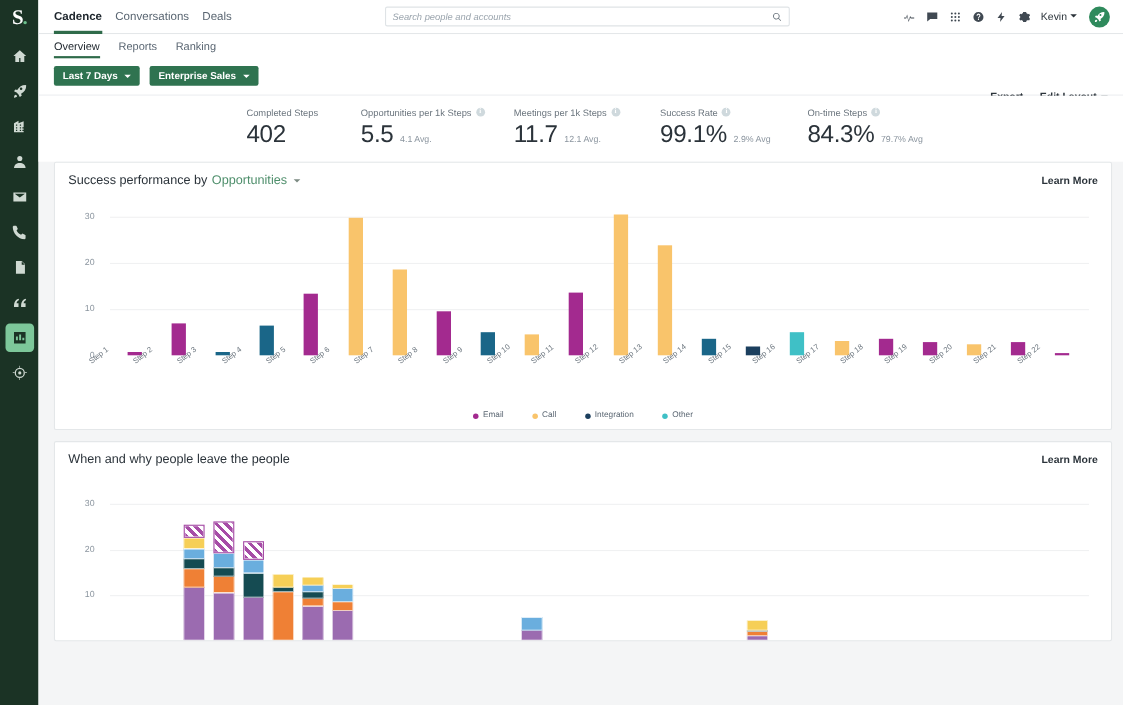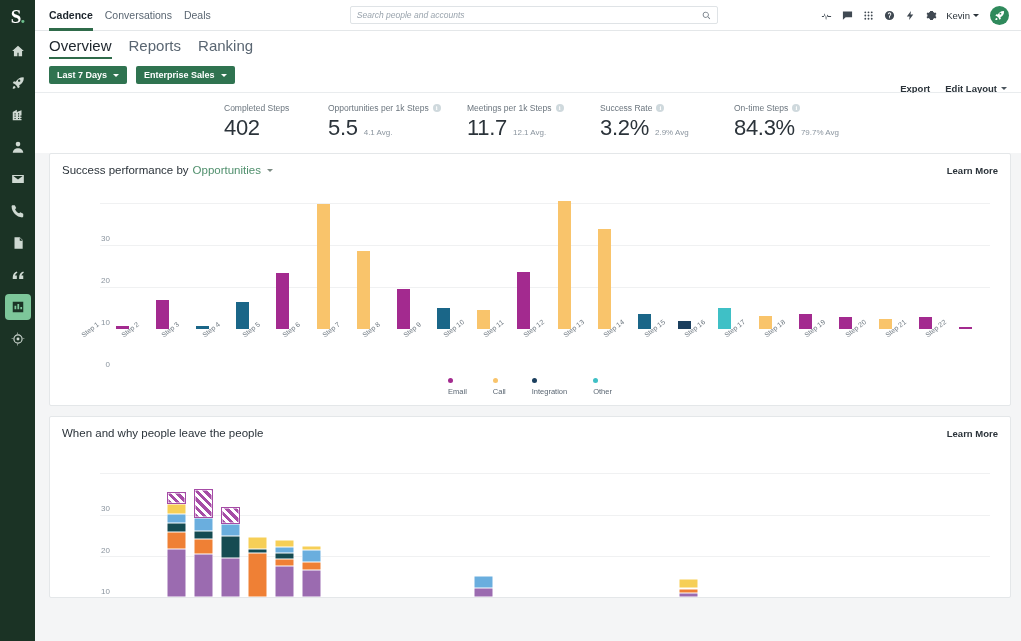--- a/index.html
+++ b/index.html
@@ -68,21 +68,21 @@
   .avatar {
     width: 19px; height: 19px; border-radius: 50%; background: #2f8a5c;
     display: flex; align-items: center; justify-content: center; color: #fff; margin-left: 2px;
   }
   .avatar svg { width: 11px; height: 11px; fill: #fff; }
 
   
   .pagehdr { background: #fff; padding: 6px 14px 0 14px; position: relative; border-bottom:1px solid #e9ecee;}
   .pagetitle { font-size: 15px; color: #2b333a; font-weight: 400; margin-bottom: 6px; }
   .subtabs { display: flex; gap: 17px; }
-  .subtab { font-size: 15px; color: #5a6672; padding-bottom: 5px; position: relative; cursor: pointer;}
+  .subtab { font-size: 10px; color: #5a6672; padding-bottom: 5px; position: relative; cursor: pointer;}
   .subtab.active { color: #1d252c; }
   .subtab.active::after {
     content:""; position:absolute; left:0; right:0; bottom:0; height: 2.5px; background:#2f6b4a;
   }
   .filters { display: flex; gap: 9px; padding: 7px 0 8px 0; }
   .pill {
     background: #2f7350; color: #fff; font-size: 9px; font-weight: 700;
     border-radius: 2px; padding: 4px 8px; display: flex; align-items: center; gap: 6px;
     cursor: pointer; white-space: nowrap;
   }
@@ -114,29 +114,29 @@
   }
   .card-title { font-size: 11.5px; color: #2b333a; display:flex; align-items:center; gap:4px;}
   .card-title .accent { color: #4f8f6c; }
   .card-title .chev3 { width:0;height:0;margin-left:2px;border-left:3px solid transparent;border-right:3px solid transparent;border-top:3.5px solid #7b8a82;}
   .learn { margin-left: auto; font-size: 9.5px; color: #2b333a; font-weight: 700; cursor: pointer; }
 
   
   .chart1-area { position: relative; height: 188px; margin: 0 12px; }
   .chart2-area { position: relative; height: 150px; margin: 0 12px; overflow:hidden;}
   .gridline { position: absolute; left: 38px; right: 8px; height: 1px; background: #f0f1f2; }
-  .ytick { position: absolute; left: 24px; font-size: 8px; color: #8a949e; text-align: right; width: 24px; margin-top: 36px; }
+  .ytick { position: absolute; left: 0; font-size: 8px; color: #8a949e; text-align: right; width: 24px; }
   .plot { position: absolute; left: 38px; right: 8px; top: 0; bottom: 0; }
   .bar { position: absolute; bottom: 0; border-radius: 0; }
   .xlab {
     position: absolute; font-size: 7px; color: #6b757e; white-space: nowrap;
     transform: rotate(-38deg); transform-origin: left top;
   }
   .legend { display:flex; justify-content:center; gap: 26px; padding: 6px 0 9px 0; }
-  .lg { display: flex; align-items: flex-start; gap: 4px; font-size: 7.5px; color: #5a6672; flex-direction: column; }
+  .lg { display: flex; align-items: flex-end; gap: 4px; font-size: 7.5px; color: #5a6672; }
   .lg-dot { width: 5px; height: 5px; border-radius: 50%; }
 </style>
 </head>
 <body>
 
 <div id="app">
 
   <div class="rail">
     <div class="rail-logo">
       <span>S</span>
@@ -319,21 +319,21 @@
             <span class="kpi-value">11.7</span>
             <span class="kpi-avg">12.1 Avg.</span>
           </div>
         </div>
         <div class="kpi" style="position: absolute; left: 565px; top: 10px;">
           <div class="kpi-label">
             <span>Success Rate</span>
             <span class="info-ico">i</span>
           </div>
           <div class="kpi-row2">
-            <span class="kpi-value">3.2%</span>
+            <span class="kpi-value">99.1%</span>
             <span class="kpi-avg">2.9% Avg</span>
           </div>
         </div>
         <div class="kpi" style="position: absolute; left: 699px; top: 10px;">
           <div class="kpi-label">
             <span>On-time Steps</span>
             <span class="info-ico">i</span>
           </div>
           <div class="kpi-row2">
             <span class="kpi-value">84.3%</span>

